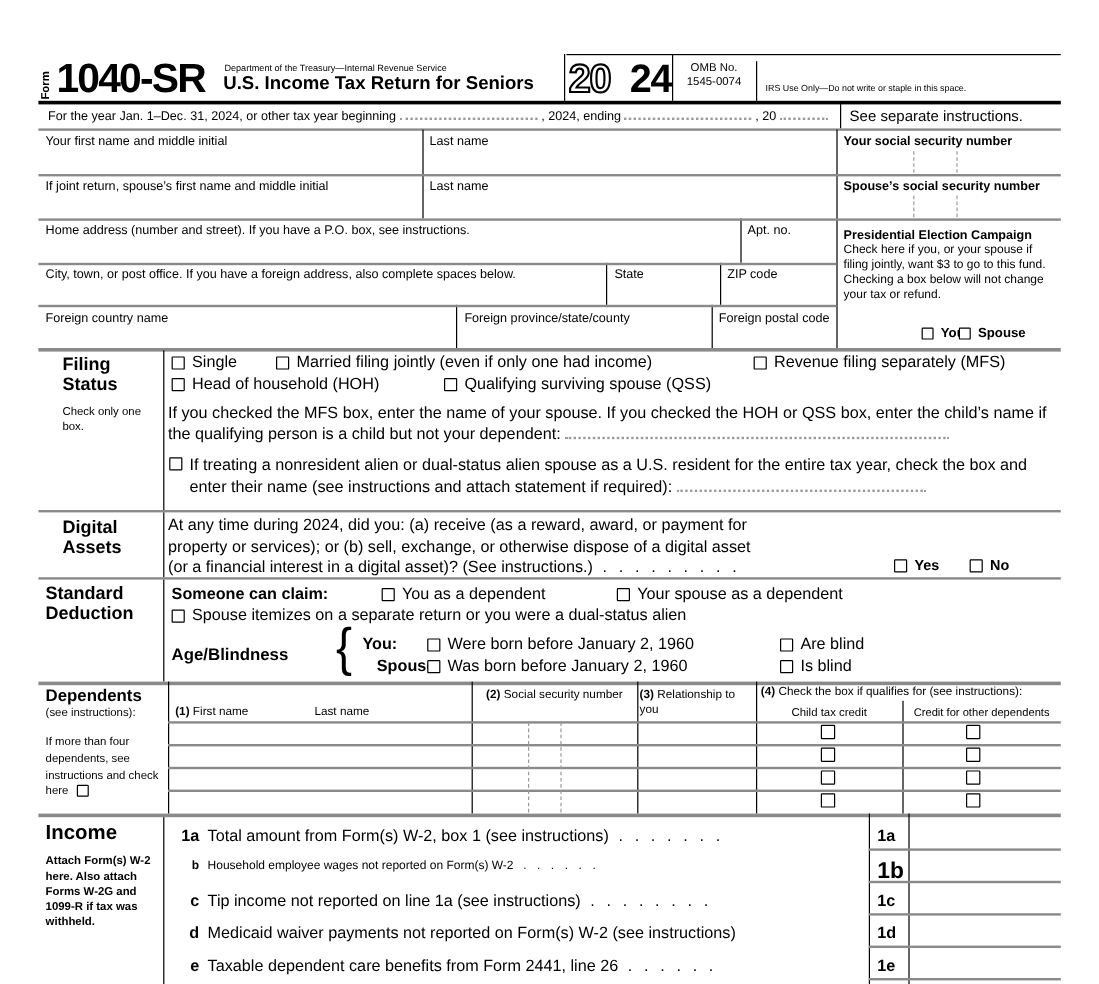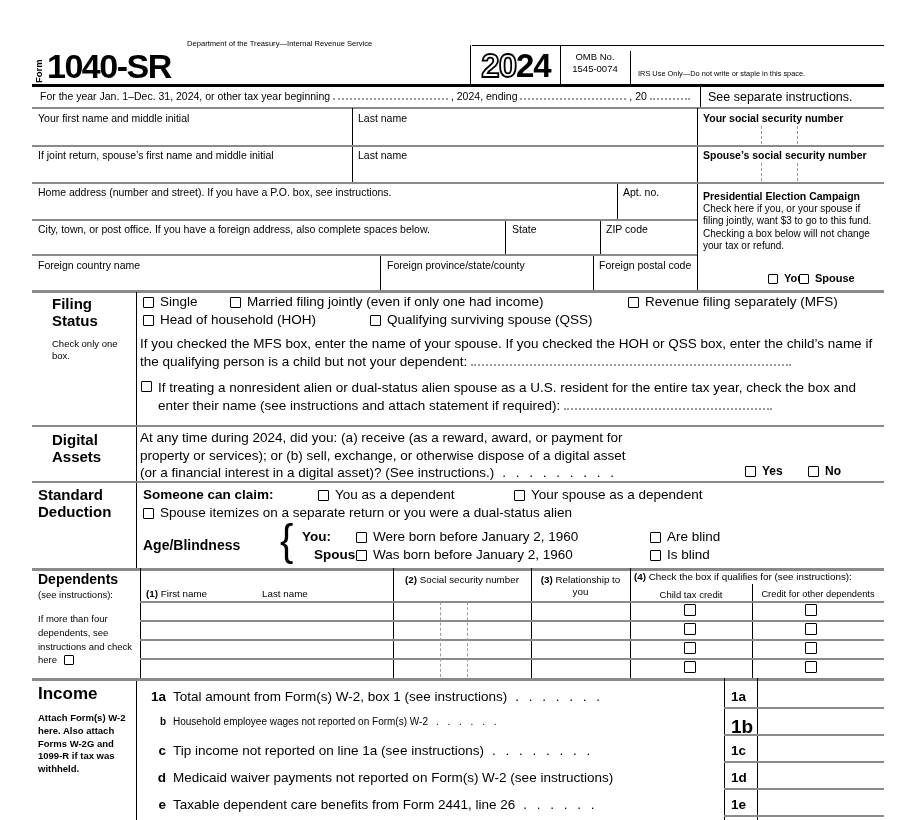--- a/index.html
+++ b/index.html
@@ -24,36 +24,37 @@
   .cb { display:inline-block; width:11px; height:11px; border:1.5px solid #000; background:#fff; vertical-align:-1.5px; margin-right:6px; border-radius:1px; }
   .cb-sm { width:10px; height:10px; }
   .cb-lg { width:12px; height:12px; }
   .cb-abs { position:absolute; margin:0; }
   .opt { position:absolute; font-size:13.5px; white-space:nowrap; line-height:15px; }
   .flabel { position:absolute; font-size:10.5px; white-space:nowrap; }
   .dots { word-spacing:6px; margin-left:8px; }
   .sec-title { position:absolute; font-size:15px; font-weight:bold; line-height:1.15; }
   .sec-note { position:absolute; font-size:9.5px; line-height:1.3; }
   .year-outline { color:#fff; -webkit-text-stroke:1.8px #000; font-weight:bold; }
-  .year-solid { font-weight:bold; }
+  .year-solid { font-weight:bold;padding-left:16px; }
   .form-vert {
     position:absolute; writing-mode:vertical-rl; transform:rotate(180deg);
     font-size:9.5px; font-weight:bold;
   }
   .dep-hdr { position:absolute; font-size:9.8px; line-height:1.2; }
   .para { position:absolute; font-size:13.5px; line-height:18px; }
 </style>
 </head>
 <body>
 
 <div class="page">
 
   <span class="form-vert" style="left:33px; top:49px; height:34px;">Form</span>
   <span class="abs b" style="left:47px; top:47px; font-size:34px; letter-spacing:-1.5px;">1040-SR</span>
-  <span class="abs" style="left:187px; top:39px; font-size:7.6px;">Department of the Treasury—Internal Revenue Service</span>
+  <span class="abs" style="left:187px; top:52px; font-size:7.6px;">Department of the Treasury—Internal Revenue Service</span>
+  <span class="abs b" style="left:186px; top:61px; font-size:15.5px;">U.S. Income Tax Return for Seniors</span>
 
   <div class="hthin" style="left:472px; top:45px; width:412px;"></div>
   <div class="vblack" style="left:470px; top:45px; height:39px;"></div>
   <div class="abs nowrap" style="left:474px; top:47px; width:84px; text-align:center; font-size:33px; letter-spacing:-1px;">
     <span class="year-outline">20</span><span class="year-solid">24</span>
   </div>
   <div class="vblack" style="left:560px; top:45px; height:39px;"></div>
   <div class="abs" style="left:561px; top:51px; width:68px; text-align:center; font-size:9.5px; line-height:1.3;">
     <div>OMB No.</div>
     <div>1545-0074</div>
@@ -182,21 +183,21 @@
 
   <div class="vblack" style="left:140px; top:568px; height:110px;"></div>
   <div class="vblack" style="left:393px; top:568px; height:110px;"></div>
   <div class="vblack" style="left:531px; top:568px; height:110px;"></div>
   <div class="vblack" style="left:630px; top:568px; height:110px;"></div>
   <div class="vblack" style="left:752px; top:584px; height:94px;"></div>
 
   <span class="dep-hdr nowrap" style="left:146px; top:588px;"><span class="b">(1)</span> <span>First name</span></span>
   <span class="dep-hdr nowrap" style="left:262px; top:588px;">Last name</span>
   <div class="dep-hdr" style="left:395px; top:574px; width:134px; text-align:center;"><span class="b">(2)</span> <span>Social security number</span></div>
-  <div class="dep-hdr" style="left:533px; top:574px; width:95px; text-align:center;"><span class="b">(3)</span> <span>Relationship to you</span></div>
+  <div class="dep-hdr" style="left:533px; top:574px; width:95px; text-align:left;"><span class="b">(3)</span> <span>Relationship to you</span></div>
   <div class="dep-hdr nowrap" style="left:634px; top:571px;"><span class="b">(4)</span> <span>Check the box if qualifies for (see instructions):</span></div>
   <div class="dep-hdr" style="left:630px; top:589px; width:122px; text-align:center; font-size:9.5px;">Child tax credit</div>
   <div class="dep-hdr" style="left:752px; top:589px; width:132px; text-align:center; font-size:9.3px;">Credit for other dependents</div>
 
   <div class="hgray" style="left:140px; top:601px; width:744px;"></div>
 
   <div class="abs" style="left:141px; top:601px; width:743px; height:19px;"></div>
   <div class="abs" style="left:141px; top:620px; width:743px; height:19px;"></div>
   <div class="abs" style="left:141px; top:639px; width:743px; height:19px;"></div>
   <div class="abs" style="left:141px; top:658px; width:743px; height:19px;"></div>

